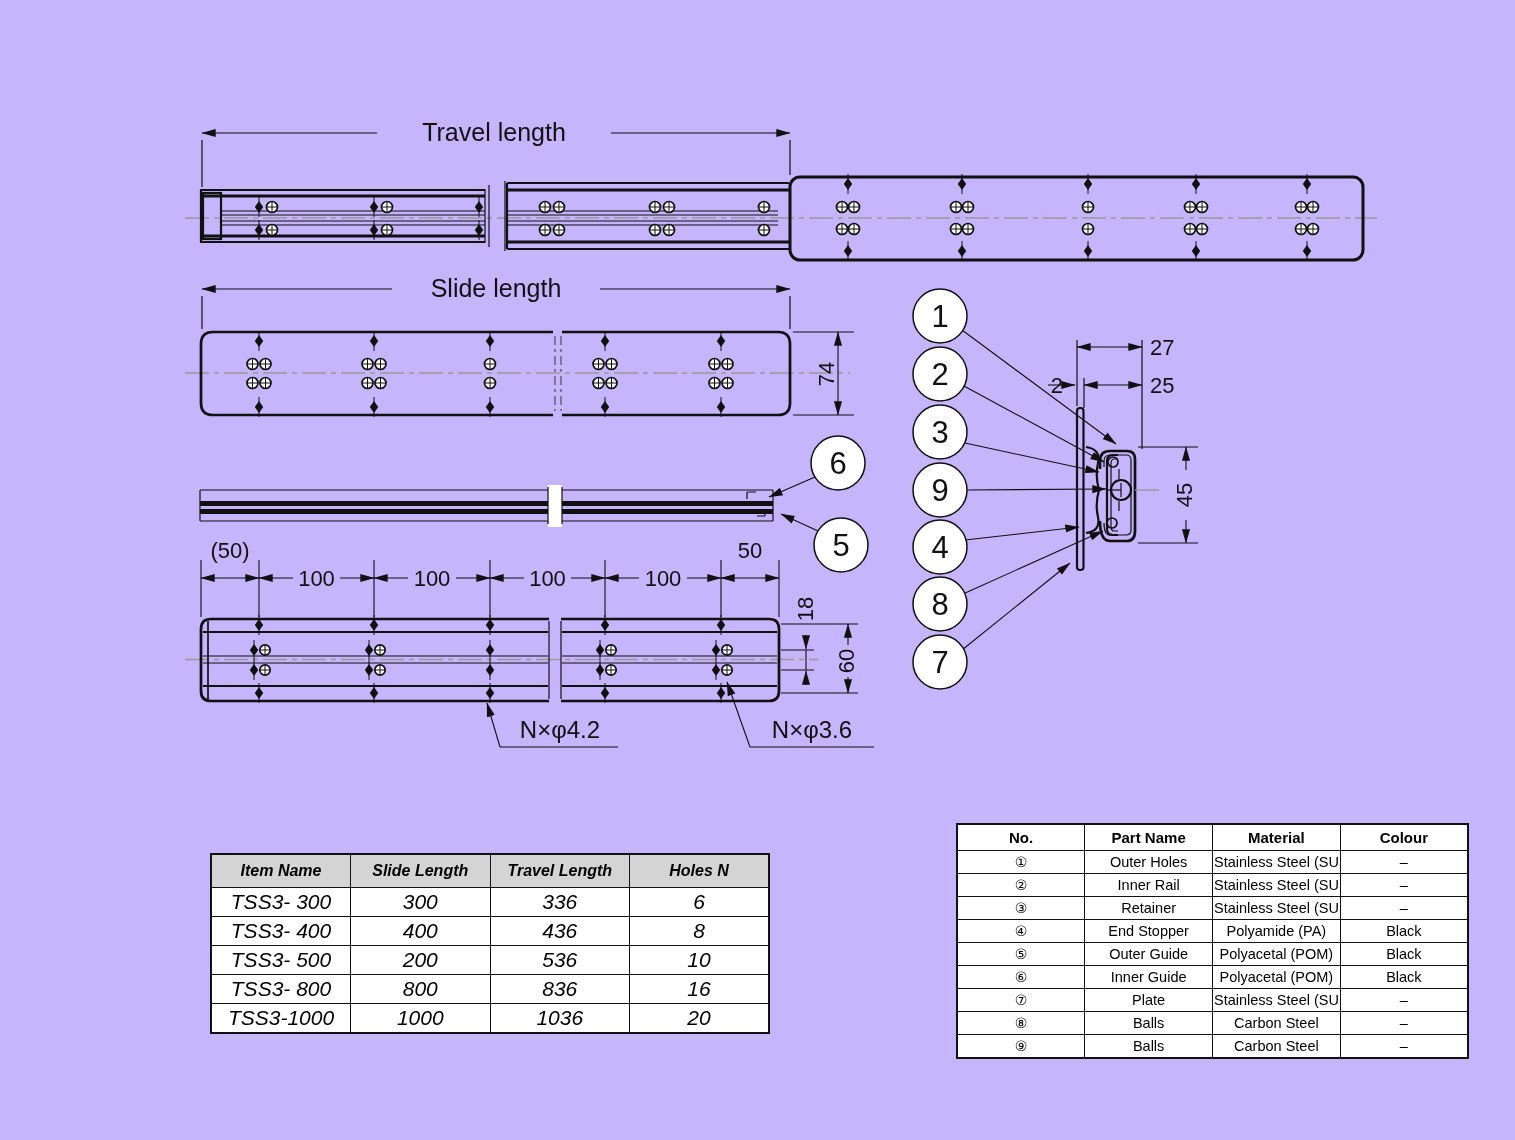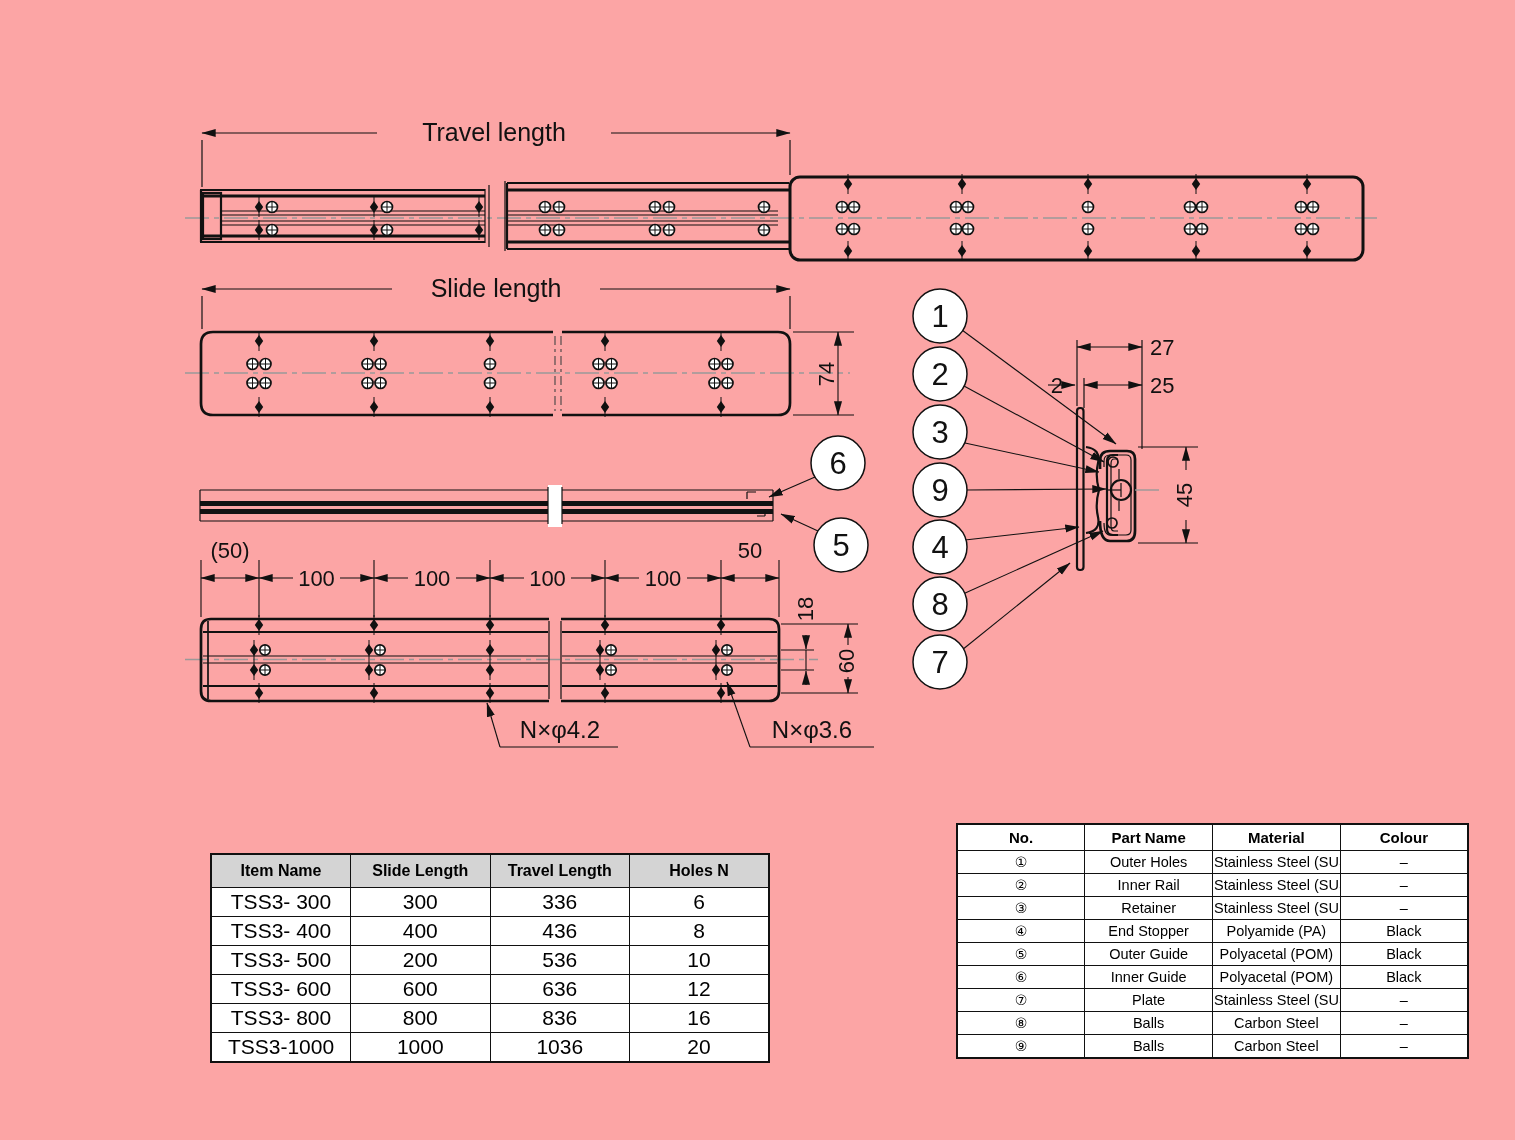--- a/index.html
+++ b/index.html
@@ -1,36 +1,36 @@
 <!DOCTYPE html>
 <html><head>
 <meta charset="utf-8">
 <style>
   html,body{margin:0;padding:0;background:#fff;}
-  #page{position:relative;width:1515px;height:1140px;background:#fca5a5;overflow:hidden;
+  #page{position:relative;width:1515px;height:1140px;background:#c4b5fd;overflow:hidden;
         font-family:"Liberation Sans",sans-serif;}
   svg text{font-family:"Liberation Sans",sans-serif;fill:#111;}
   .s1{stroke:#111;stroke-width:1.2;fill:none;}
   .s15{stroke:#111;stroke-width:1.7;fill:none;}
   .s2{stroke:#111;stroke-width:2.2;fill:none;}
   .s25{stroke:#111;stroke-width:2.7;fill:none;}
   .s3{stroke:#111;stroke-width:3;fill:none;}
   .s45{stroke:#111;stroke-width:5;fill:none;}
   .dim{stroke:#111;stroke-width:1.1;fill:none;}
   .cl{stroke:#999;stroke-width:1.4;fill:none;stroke-dasharray:24 5 5 5;}
   .brk{stroke:#444;stroke-width:1.1;fill:none;stroke-dasharray:9 4 3 4;}
   .t22{font-size:22px;}
   .t24{font-size:24px;}
   .t25{font-size:25px;}
   .t31{font-size:31px;}
   table{border-collapse:collapse;table-layout:fixed;background:#fff;}
   table,th,td{border:1.5px solid #111;}
   table{border-width:2.5px;}
   th,td{text-align:center;vertical-align:middle;overflow:hidden;white-space:nowrap;}
-  #size-table{position:absolute;left:210px;top:853px;width:560px;}
+  #size-table{position:absolute;left:210px;top:853px;width:560px;font-style:italic;}
   #size-table th{height:30px;font-size:16px;background:#d4d4d4;}
   #size-table td{height:26px;font-size:21px;}
   #parts-table{position:absolute;left:956px;top:823px;width:513px;}
   #parts-table th{height:23px;font-size:15px;}
   #parts-table td{height:20px;font-size:14.5px;}
   #parts-table td.col-0{font-family:"DejaVu Sans",sans-serif;font-size:14px;}
 </style>
 </head>
 <body>
 
@@ -566,26 +566,20 @@
           <td class="col-2">436</td>
           <td class="col-3">8</td>
         </tr>
         <tr>
           <td class="col-0">TSS3- 500</td>
           <td class="col-1">200</td>
           <td class="col-2">536</td>
           <td class="col-3">10</td>
         </tr>
         <tr>
-          <td class="col-0">TSS3- 600</td>
-          <td class="col-1">600</td>
-          <td class="col-2">636</td>
-          <td class="col-3">12</td>
-        </tr>
-        <tr>
           <td class="col-0">TSS3- 800</td>
           <td class="col-1">800</td>
           <td class="col-2">836</td>
           <td class="col-3">16</td>
         </tr>
         <tr>
           <td class="col-0">TSS3-1000</td>
           <td class="col-1">1000</td>
           <td class="col-2">1036</td>
           <td class="col-3">20</td>

